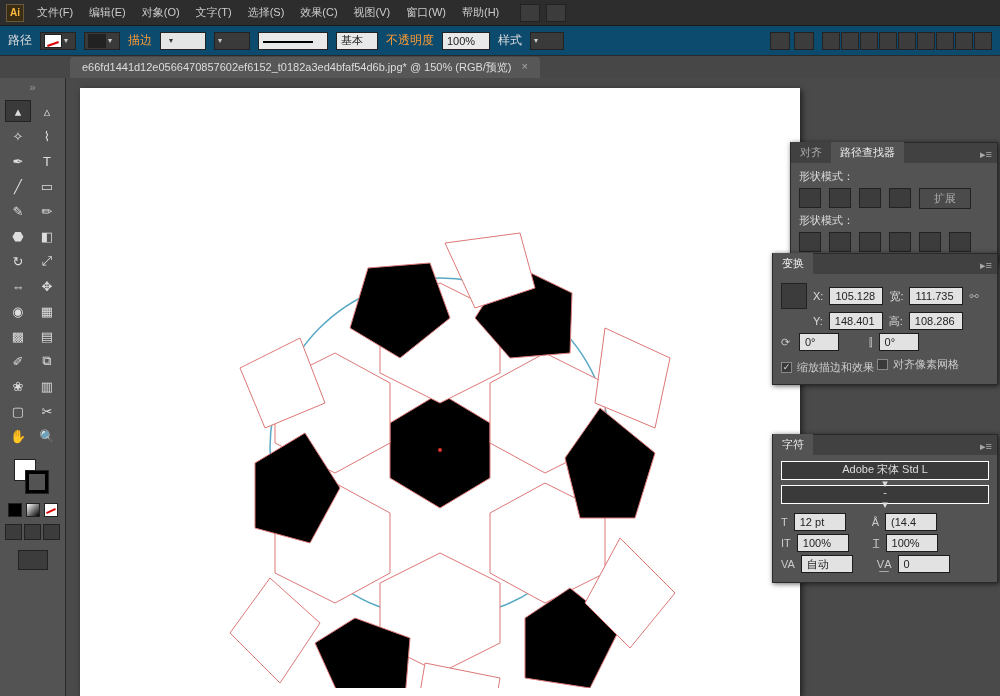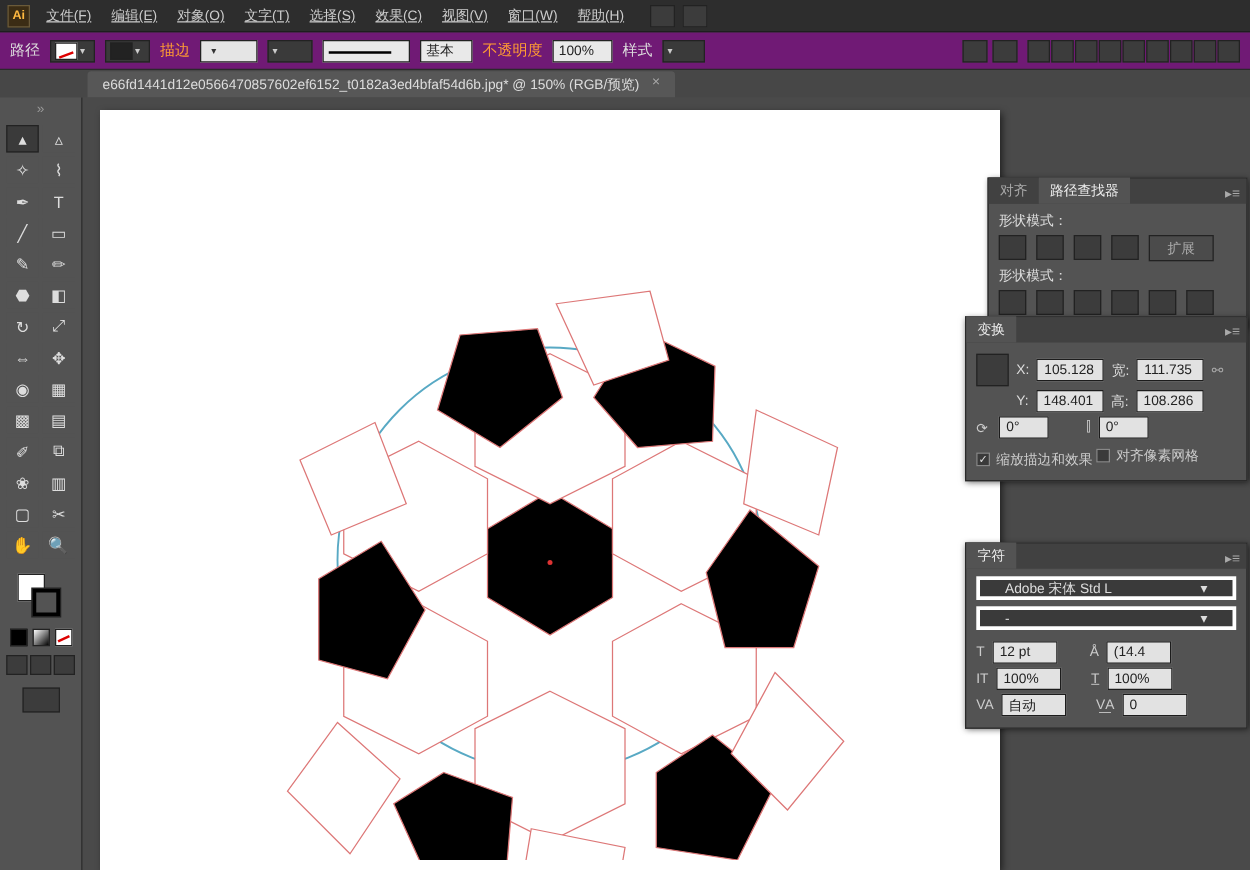--- a/index.html
+++ b/index.html
@@ -18,28 +18,28 @@
     height: 26px;
     background: #2d2d2d;
     display: flex;
     align-items: center;
     padding: 0 6px;
     gap: 6px;
     border-bottom: 1px solid #1a1a1a;
   }
   .logo { width: 18px; height: 18px; background:#3b2c14; border:1px solid #6a5a3a; display:flex; align-items:center; justify-content:center; color:#ffb940; font-weight:bold; font-size:10px;text-align:right;}
   .menu { display:flex; gap:2px; }
-  .menu-item { padding:2px 7px; cursor:default;text-decoration:underline; }
+  .menu-item { padding:2px 7px; cursor:default; }
   .titlebar-icons { margin-left:8px; display:flex; gap:6px; }
   .tb-icon { width:20px; height:18px; background:#3c3c3c; border:1px solid #222; }
 
   
   .controlbar {
     height: 30px;
-    background: #701a75;
+    background: #0c4a6e;
     display:flex;
     align-items:center;
     padding:0 8px;
     gap:8px;
     border-bottom: 1px solid #2a2a2a;
   }
   .ctl-label { color:#ddd; font-size:12px; }
   .orange { color:#ff9c33; }
   .ctl-drop { height:18px; background:#3a3a3a; border:1px solid #222; display:flex; align-items:center; padding:0 3px; gap:2px;}
   .ctl-drop .arr { font-size:8px;}
@@ -168,21 +168,21 @@
   .panel-tabs .pmenu{margin-left:auto;padding:2px 5px;color:#aaa;}
   .panel-body{padding:6px 8px;}
   .panel-row{display:flex;align-items:center;gap:6px;margin:3px 0;}
   .p-field{height:18px;background:#e2e2e2;border:1px solid #1c1c1c;color:#222;padding:0 5px;display:flex;align-items:center;min-width:54px;}
   .p-label{color:#ddd;}
   .icon-row{display:flex;gap:8px;margin:4px 0;}
   .icon-row .pic{width:22px;height:20px;background:#3c3c3c;border:1px solid #222;}
   .btn-exp{padding:2px 14px;background:#4b4b4b;border:1px solid #222;color:#aaa;}
   .chk{display:inline-flex;align-items:center;gap:5px;}
   .chk .box{width:11px;height:11px;border:1px solid #888;background:#3a3a3a;display:inline-flex;align-items:center;justify-content:center;font-size:9px;color:#ddd;}
-  .full-select{height:19px;background:#3a3a3a;border:3px solid #ffffff;display:flex;align-items:center;padding:0 20px;color:#ddd;justify-content:space-between;}
+  .full-select{height:19px;background:#3a3a3a;border:1px solid #ffffff;display:flex;align-items:center;padding:0 5px;color:#ddd;justify-content:space-between;flex-direction:column;}
 </style>
 </head>
 <body>
 
 <div class="titlebar">
   <div class="logo">Ai</div>
   <div class="menu">
     <div class="menu-item">文件(F)</div>
     <div class="menu-item">编辑(E)</div>
     <div class="menu-item">对象(O)</div>

